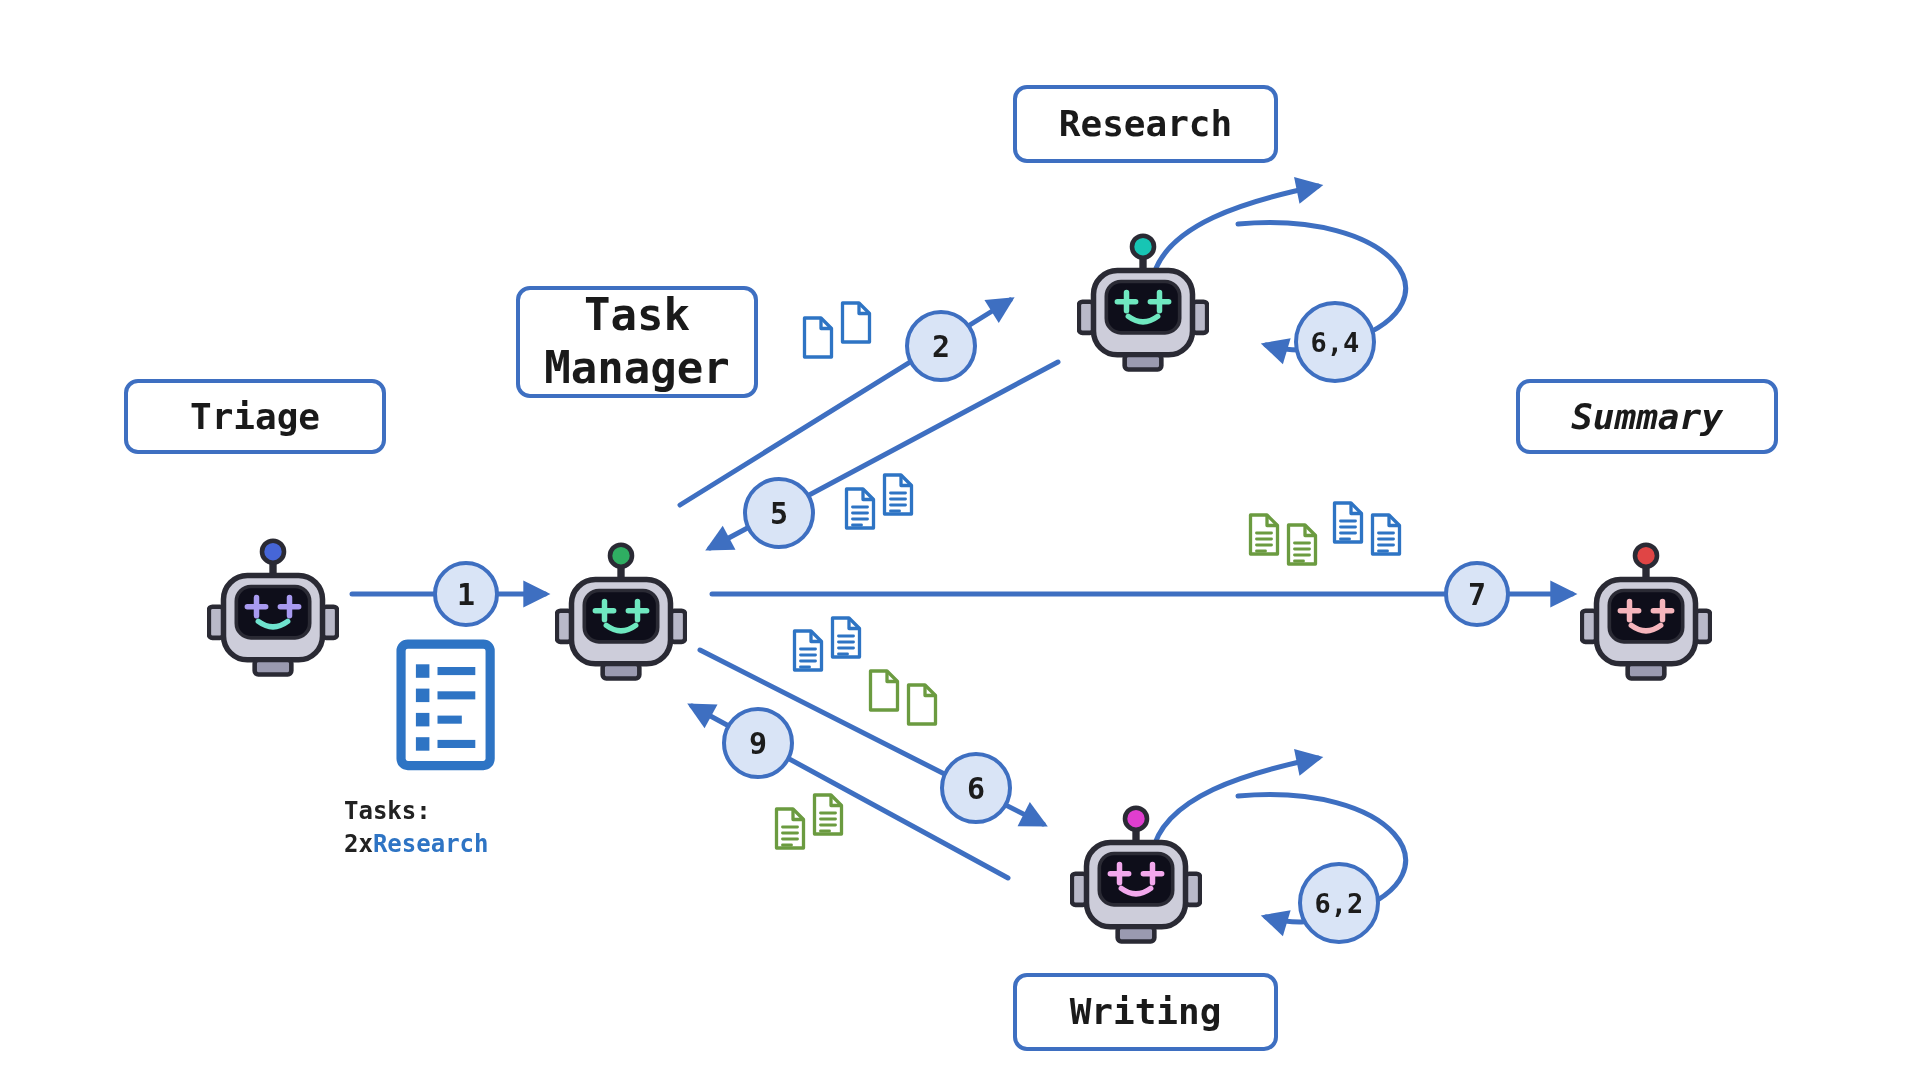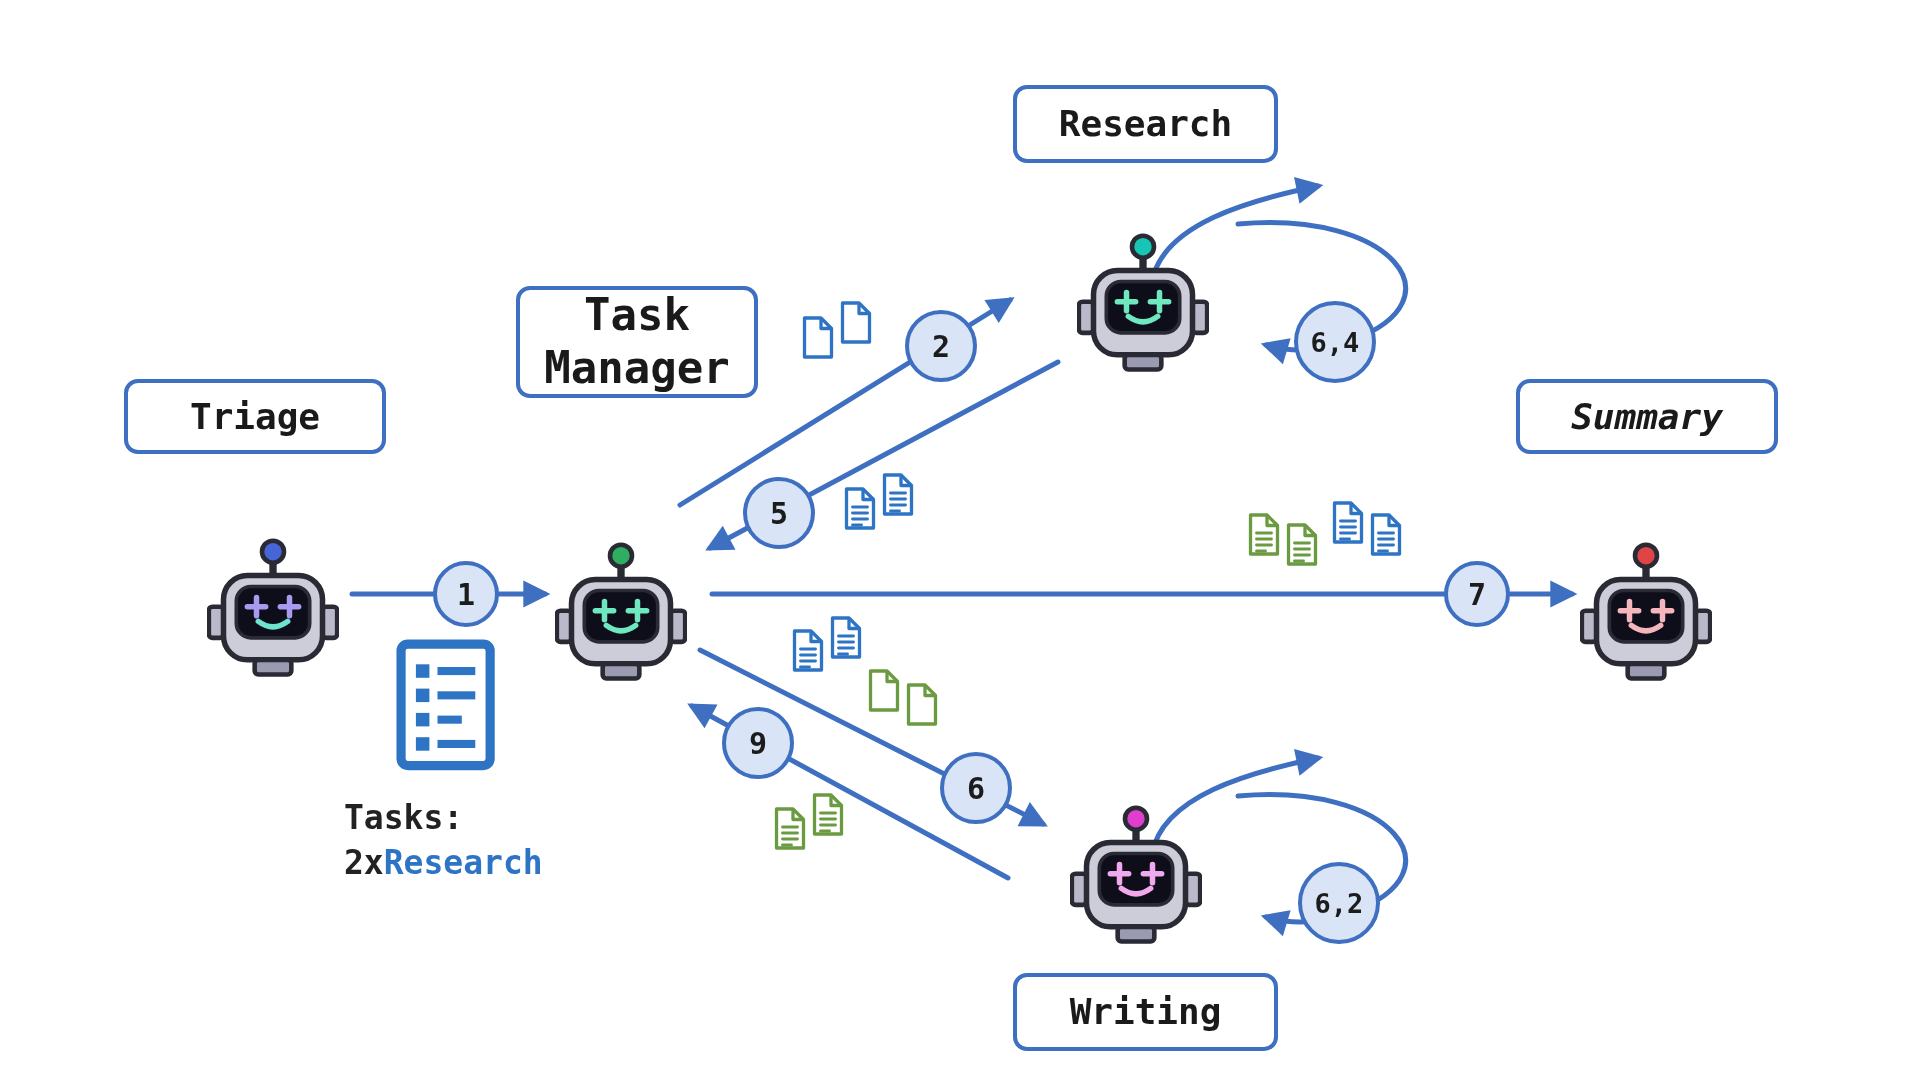--- a/index.html
+++ b/index.html
@@ -34,21 +34,21 @@
   }
   .step-circle.wide{font-size:27px;}
   
   .layer{position:absolute;left:0;top:0;width:1920px;height:1080px;}
   .flow-line{stroke:var(--accent-blue);stroke-width:5;fill:none;stroke-linecap:round;}
   
   .robot{position:absolute;}
   
   .tasks-note{
     position:absolute;left:344px;top:795px;
-    font-size:33px;font-weight:bold;color:#222222;line-height:1.37;
+    font-size:24px;font-weight:bold;color:#222222;line-height:1.37;
   }
   .tasks-note .prefix{}
   .t-blue{color:var(--tasks-research-blue);}
   .t-green{color:var(--tasks-writing-green);}
 </style>
 </head>
 <body>
 
 <div class="canvas">
 

